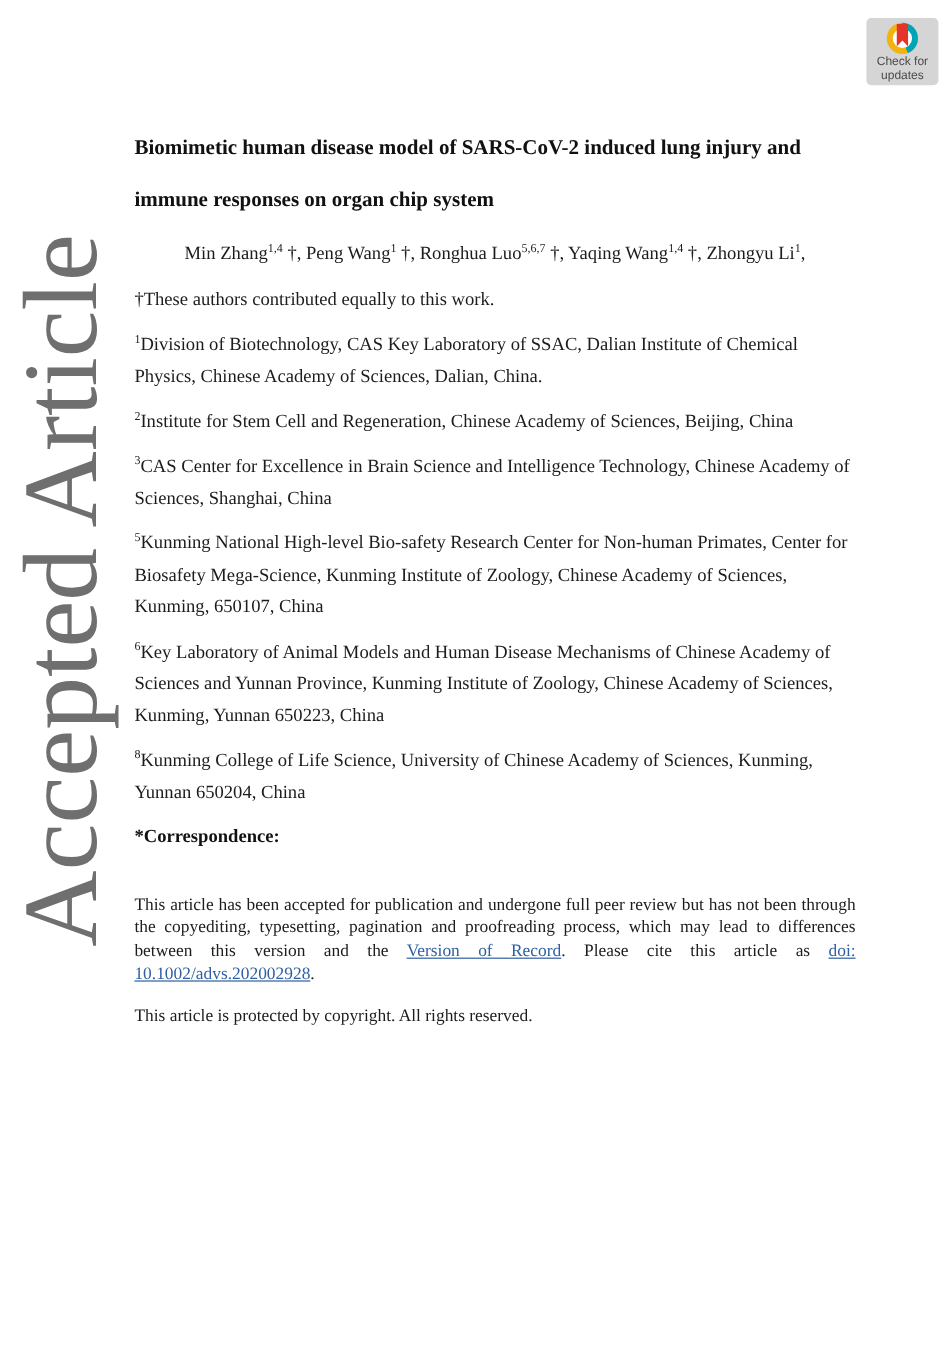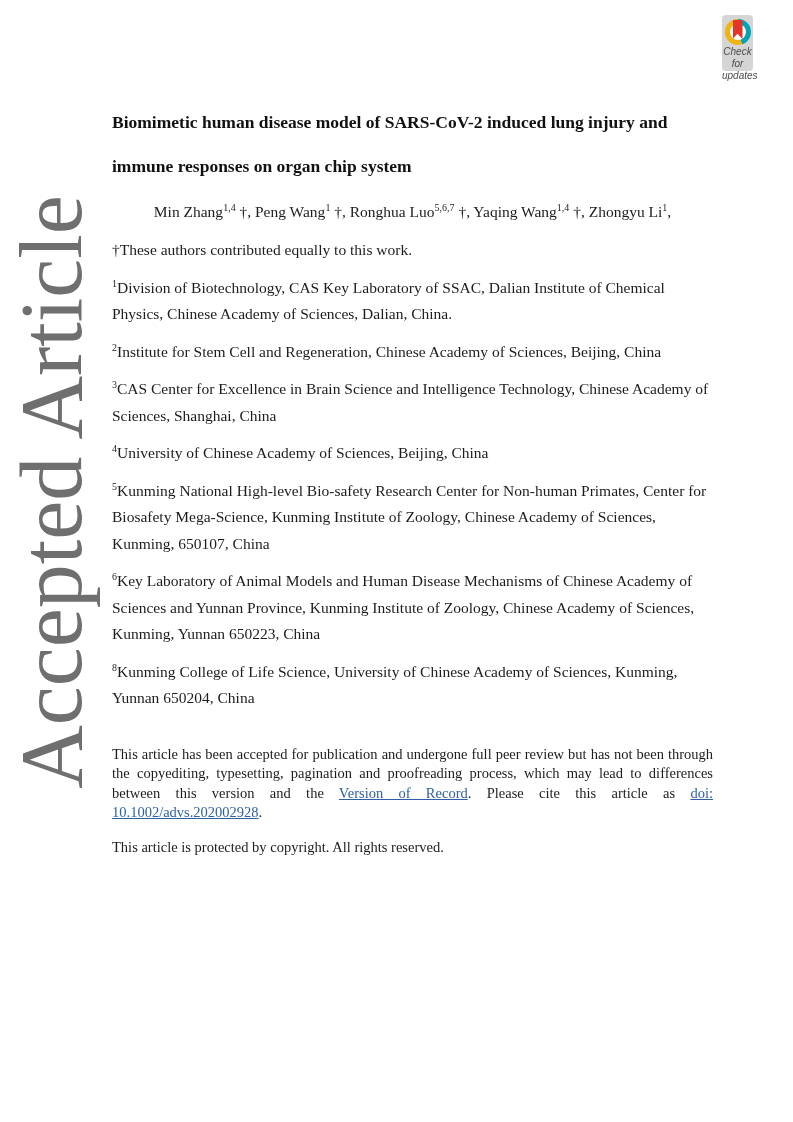--- a/index.html
+++ b/index.html
@@ -28,27 +28,26 @@
     font-family: "Liberation Serif", serif;
     white-space: nowrap;
     user-select: none;
   }
 
   
   .badge {
     position: absolute;
     left: 722px;
     top: 15px;
-    width: 31px;
+    width: 60px;
     height: 56px;
     background: #d5d5d5;
     border-radius: 4px;
     text-align: center;
     cursor: pointer;
-    font-style: italic;
   }
   .crossmark {
     position: relative;
     width: 26px;
     height: 26px;
     margin: 4px auto 1px auto;
   }
   .crossmark .ring {
     position: absolute;
     inset: 0;
@@ -158,25 +157,25 @@
     <div class="authors" id="authors">
         <div>Min Zhang<sup>1,4</sup> †, Peng Wang<sup>1</sup> †, Ronghua Luo<sup>5,6,7</sup> †, Yaqing Wang<sup>1,4</sup> †, Zhongyu Li<sup>1</sup>,</div>
       </div>
 
     <p class="para equal-note">†These authors contributed equally to this work.</p>
 
     <div id="affiliations">
         <p class="para"><sup>1</sup>Division of Biotechnology, CAS Key Laboratory of SSAC, Dalian Institute of Chemical Physics, Chinese Academy of Sciences, Dalian, China.</p>
         <p class="para"><sup>2</sup>Institute for Stem Cell and Regeneration, Chinese Academy of Sciences, Beijing, China</p>
         <p class="para"><sup>3</sup>CAS Center for Excellence in Brain Science and Intelligence Technology, Chinese Academy of Sciences, Shanghai, China</p>
-        <p class="para"><sup>4</sup>University of Chinese Academy of Sciences, Beijing, China</p>
         <p class="para"><sup>5</sup>Kunming National High-level Bio-safety Research Center for Non-human Primates, Center for Biosafety Mega-Science, Kunming Institute of Zoology, Chinese Academy of Sciences, Kunming, 650107, China</p>
         <p class="para"><sup>6</sup>Key Laboratory of Animal Models and Human Disease Mechanisms of Chinese Academy of Sciences and Yunnan Province, Kunming Institute of Zoology, Chinese Academy of Sciences, Kunming, Yunnan 650223, China</p>
         <p class="para"><sup>8</sup>Kunming College of Life Science, University of Chinese Academy of Sciences, Kunming, Yunnan 650204, China</p>
       </div>
 
+    <p class="para correspondence">*Correspondence:</p>
 
     <p class="para notice" id="notice">This article has been accepted for publication and undergone full peer review but has not been through the copyediting, typesetting, pagination and proofreading process, which may lead to differences between this version and the <a class="doc-link">Version of Record</a>. Please cite this article as <a class="doc-link">doi: 10.1002/advs.202002928</a>.</p>
 
     <p class="para copyright">This article is protected by copyright. All rights reserved.</p>
   </div>
 
 </div>
 
 </body></html>

